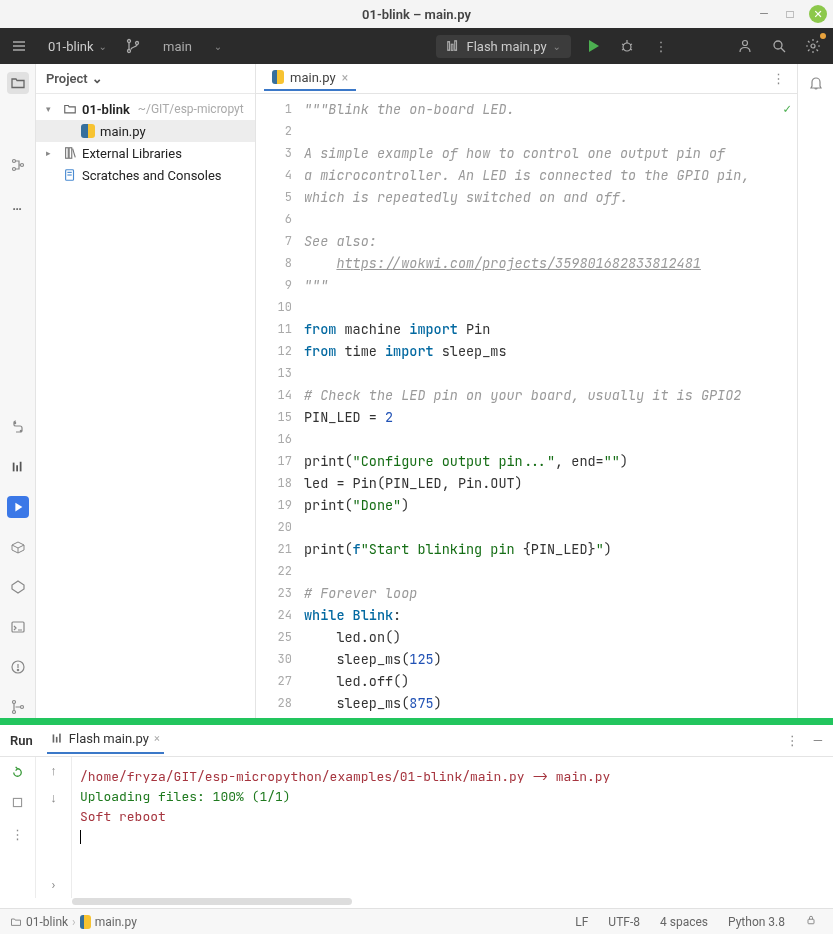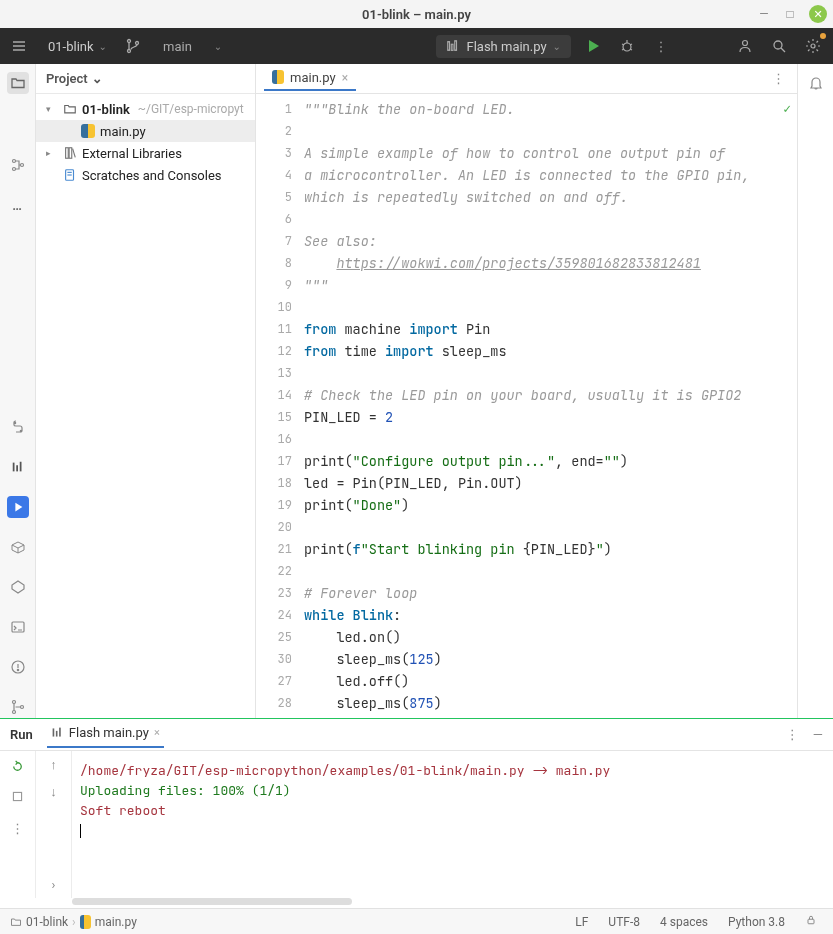--- a/index.html
+++ b/index.html
@@ -64,21 +64,21 @@
 .s-com { color: #9a9a9a; font-style: italic; }
 .s-str { color: #166e16; }
 .s-kw { color: #0369a1; font-weight: 500; }
 .s-num { color: #2152b5; }
 .s-url { color: #9a9a9a; font-style: italic; text-decoration: underline; }
 .s-fstr { color: #166e16; }
 
 .right-rail { width: 36px; border-left: 1px solid #e4e4e4; display: flex; flex-direction: column; align-items: center; padding-top: 8px; gap: 18px; }
 .right-rail .rail-icon { width: 22px; height: 22px; display: flex; align-items: center; justify-content: center; color: #666; cursor: pointer; }
 
-.run-panel { height: 190px; border-top: 1px solid #22c55e; display: flex; flex-direction: column; background: #fff; }
+.run-panel { height: 190px; border-top: 7px solid #22c55e; display: flex; flex-direction: column; background: #fff; }
 .run-tabs { height: 32px; display: flex; align-items: center; gap: 14px; padding: 0 10px; border-bottom: 1px solid #e4e4e4; }
 .run-tabs .rtab-label { font-weight: 600; color: #333; }
 .run-tabs .rtab { display: flex; align-items: center; gap: 5px; padding: 4px 4px 6px; font-size: 13px; color: #555; border-bottom: 2px solid transparent; }
 .run-tabs .rtab.active { border-bottom-color: #3b78c8; color: #333; }
 .run-tabs .rtab .x { color: #aaa; font-size: 11px; }
 .run-tabs .spacer { flex: 1; }
 .run-tabs .min-icon { color: #888; cursor: pointer; }
 .run-body { flex: 1; display: flex; }
 .run-gutter { width: 36px; border-right: 1px solid #ececec; display: flex; flex-direction: column; align-items: center; padding-top: 6px; gap: 12px; color: #888; }
 .run-gutter .rg-icon { width: 18px; height: 18px; display: flex; align-items: center; justify-content: center; cursor: pointer; }

